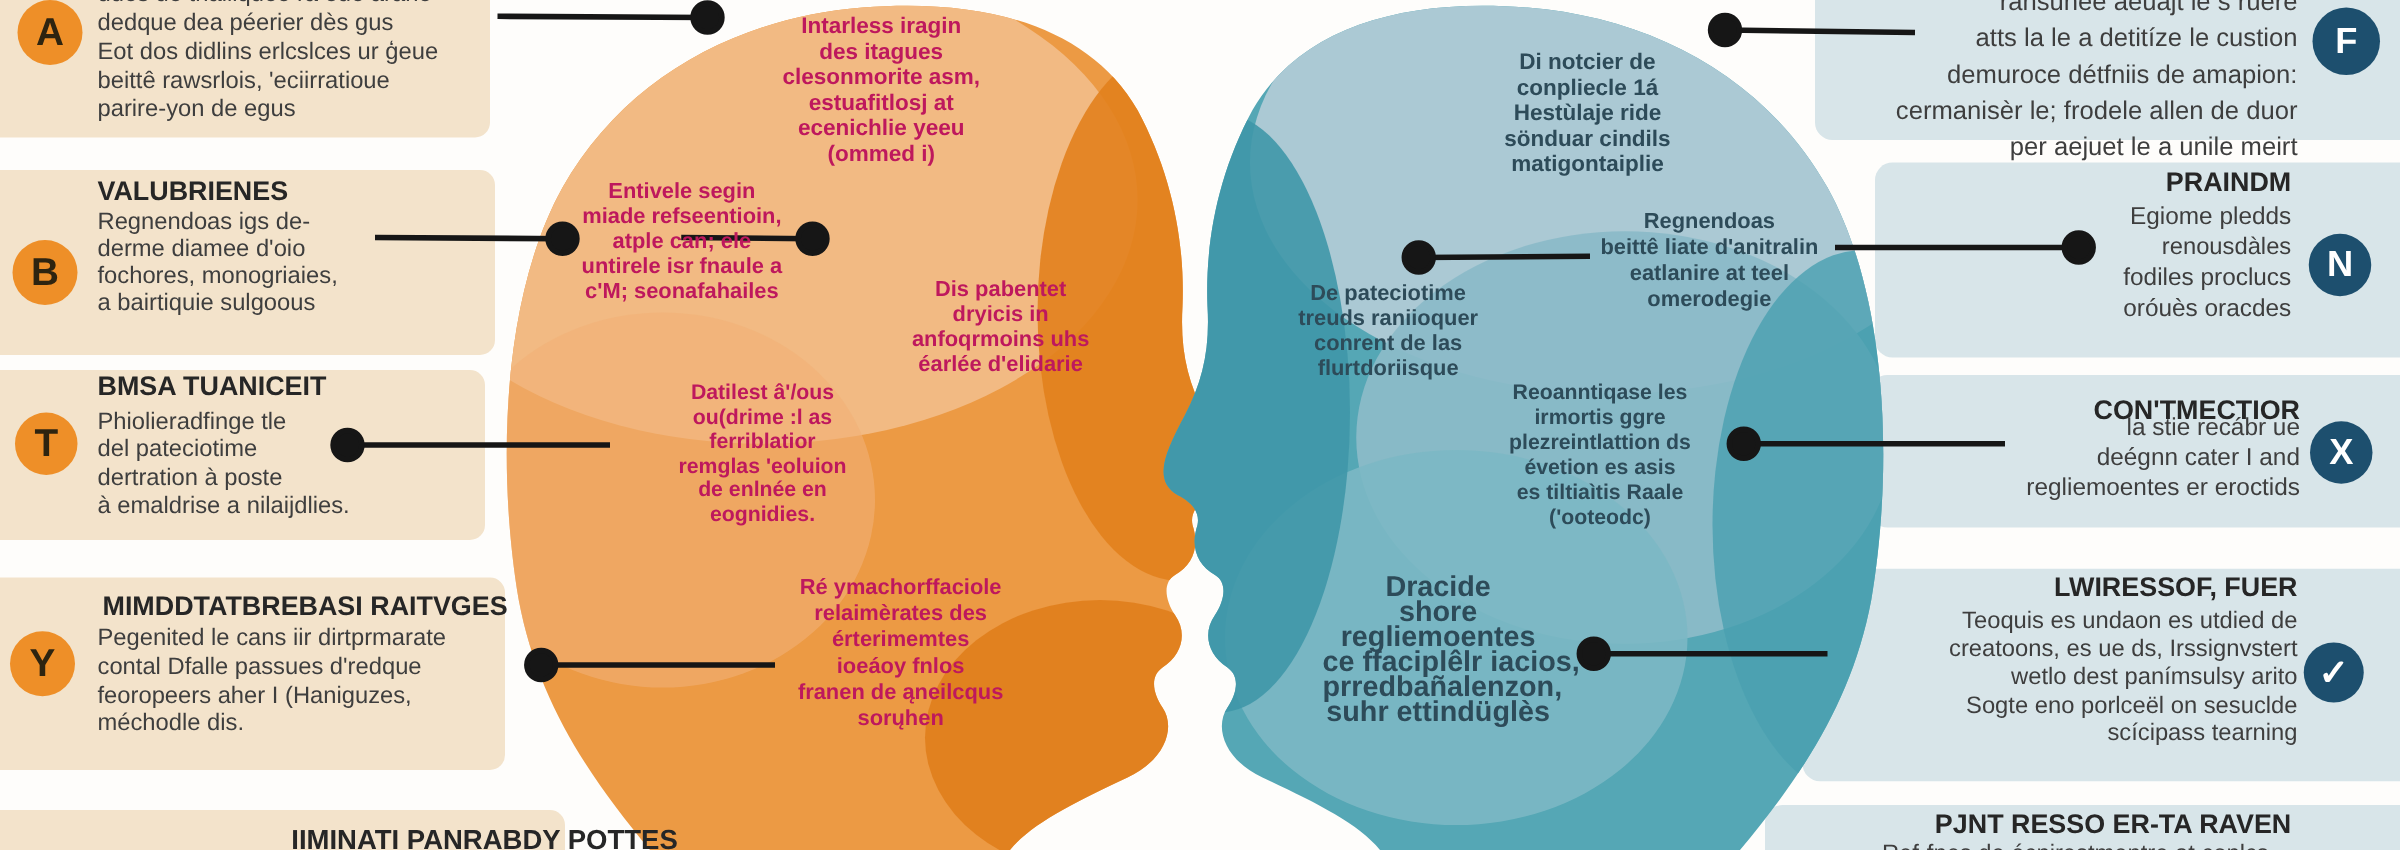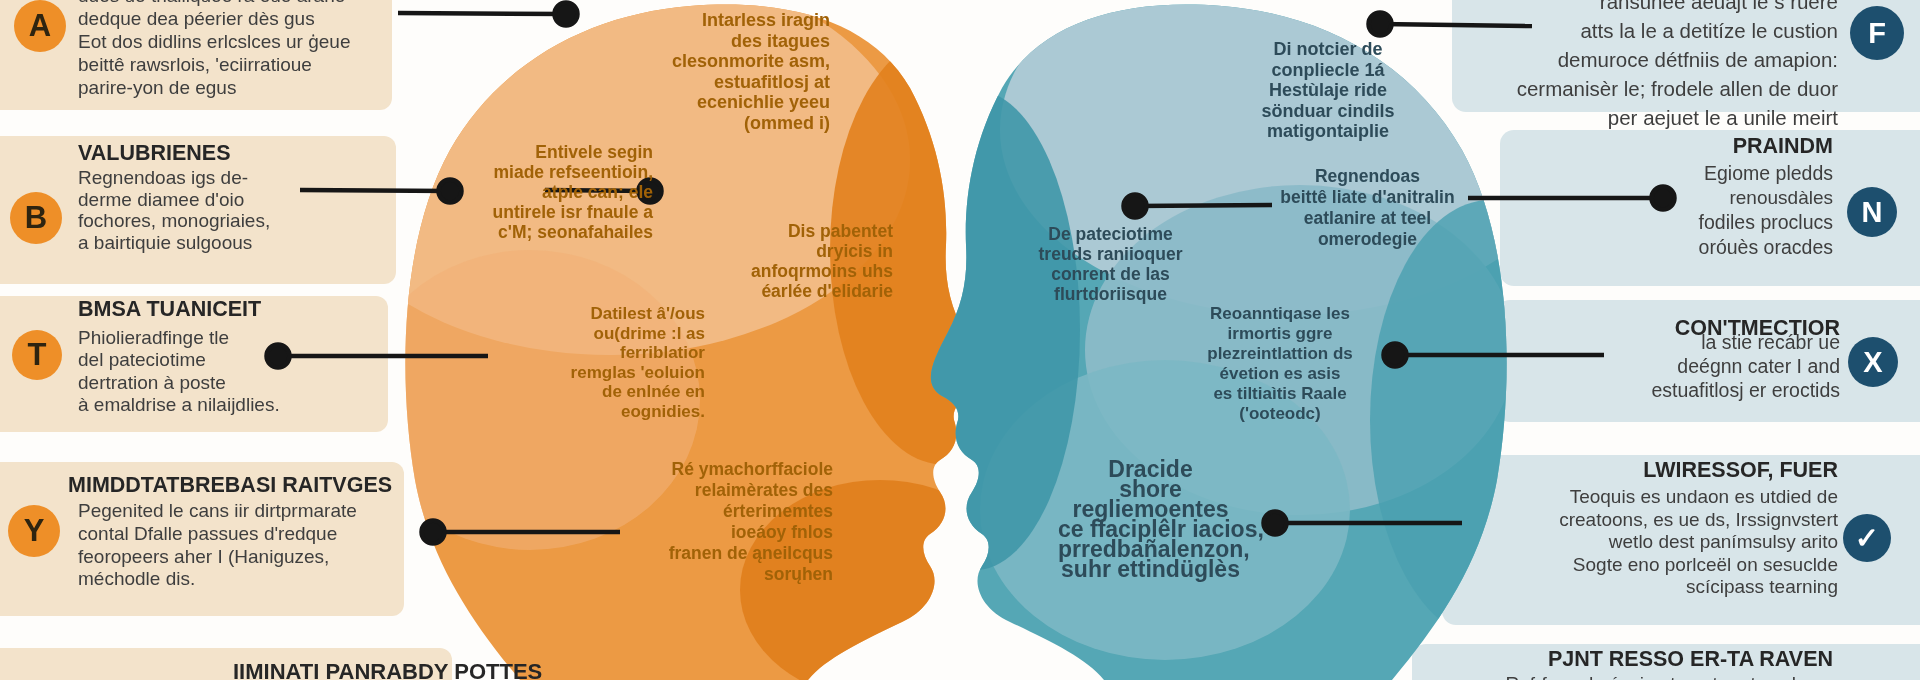--- a/index.html
+++ b/index.html
@@ -12,21 +12,21 @@
   .badge{position:absolute;z-index:4;border-radius:50%;display:flex;align-items:center;
          justify-content:center;font-weight:800;}
   .badge.orange{background:#ee8f28;color:#2e2410;font-size:31px;}
   .badge.navy{background:#1d4f6e;color:#ffffff;font-size:29px;}
   .txt{position:absolute;z-index:3;}
   .heading{font-weight:800;color:#262626;font-size:21.5px;white-space:nowrap;}
   .body .ln{color:#3e3e3e;font-size:19px;white-space:nowrap;}
   .right{text-align:right;}
   .note{position:absolute;z-index:3;text-align:center;font-weight:700;}
   .note .ln{white-space:nowrap;}
-  .on-orange{color:#a16207;text-align:right;}
+  .on-orange{color:#be185d;}
   .on-teal{color:#2d4b59;}
 </style>
 </head>
 <body>
 
 <div class="stage">
 
   <div class="panel beige" style="left:0;top:-42px;width:392px;height:152px;"></div>
   <div class="panel beige" style="left:0;top:136px;width:396px;height:148px;"></div>
   <div class="panel beige" style="left:0;top:296px;width:388px;height:136px;"></div>
@@ -119,21 +119,21 @@
   </div>
 
   <div class="txt heading" style="left:78px;top:297px;">BMSA TUANICEIT</div>
   <div class="txt body" style="left:78px;top:327px;width:300px;line-height:22.3px;">
     <div class="ln">Phiolieradfinge tle</div>
     <div class="ln">del pateciotime</div>
     <div class="ln">dertration à poste</div>
     <div class="ln">à emaldrise a nilaijdlies.</div>
   </div>
 
-  <div class="txt heading" style="left:68px;top:473px;">MIMDDTATBREBASI RAITVGES</div>
+  <div class="txt heading" style="left:82px;top:473px;">MIMDDTATBREBASI RAITVGES</div>
   <div class="txt body" style="left:78px;top:500px;width:330px;line-height:22.8px;">
     <div class="ln">Pegenited le cans iir dirtprmarate</div>
     <div class="ln">contal Dfalle passues d'redque</div>
     <div class="ln">feoropeers aher I (Haniguzes,</div>
     <div class="ln">méchodle dis.</div>
   </div>
 
   <div class="txt heading" style="left:233px;top:659px;font-size:22px;">IIMINATI PANRABDY POTTES</div>
 
   <div class="txt body right" style="left:1460px;top:-13px;width:378px;line-height:29px;">
@@ -149,21 +149,21 @@
     <div class="ln" style="font-size:19.5px">Egiome pledds</div>
     <div class="ln" style="font-size:19px">renousdàles</div>
     <div class="ln" style="font-size:19.5px">fodiles proclucs</div>
     <div class="ln" style="font-size:19.5px">oróuès oracdes</div>
   </div>
 
   <div class="txt heading right" style="left:1560px;top:316px;width:280px;">CON'TMECTIOR</div>
   <div class="txt body right" style="left:1560px;top:330px;width:280px;line-height:24px;">
     <div class="ln" style="font-size:19.5px">la stie recábr ue</div>
     <div class="ln" style="font-size:19.5px">deégnn cater I and</div>
-    <div class="ln" style="font-size:19.5px">estuafitlosj er eroctids</div>
+    <div class="ln" style="font-size:19.5px">regliemoentes er eroctids</div>
   </div>
 
   <div class="txt heading right" style="left:1455px;top:458px;width:383px;">LWIRESSOF, FUER</div>
   <div class="txt body right" style="left:1455px;top:486px;width:383px;line-height:22.5px;">
     <div class="ln">Teoquis es undaon es utdied de</div>
     <div class="ln">creatoons, es ue ds, Irssignvstert</div>
     <div class="ln">wetlo dest panímsulsy arito</div>
     <div class="ln">Sogte eno porlceël on sesuclde</div>
     <div class="ln">scícipass tearning</div>
   </div>
@@ -204,21 +204,21 @@
   </div>
   <div class="note on-orange" style="left:608px;top:459px;width:225px;line-height:21px;font-size:17.5px;">
     <div class="ln">Ré ymachorffaciole</div>
     <div class="ln">relaimèrates des</div>
     <div class="ln">érterimemtes</div>
     <div class="ln">ioeáoy fnlos</div>
     <div class="ln">franen de ąneilcqus</div>
     <div class="ln">sorųhen</div>
   </div>
 
-  <div class="note on-teal" style="left:1228px;top:39px;width:200px;line-height:20.5px;font-size:18px;">
+  <div class="note on-teal" style="left:1170px;top:39px;width:200px;line-height:20.5px;font-size:18px;">
     <div class="ln">Di notcier de</div>
     <div class="ln">conpliecle 1á</div>
     <div class="ln">Hestùlaje ride</div>
     <div class="ln">sönduar cindils</div>
     <div class="ln">matigontaiplie</div>
   </div>
   <div class="note on-teal" style="left:1260px;top:166px;width:215px;line-height:21px;font-size:17.5px;">
     <div class="ln">Regnendoas</div>
     <div class="ln">beittê liate d'anitralin</div>
     <div class="ln">eatlanire at teel</div>

